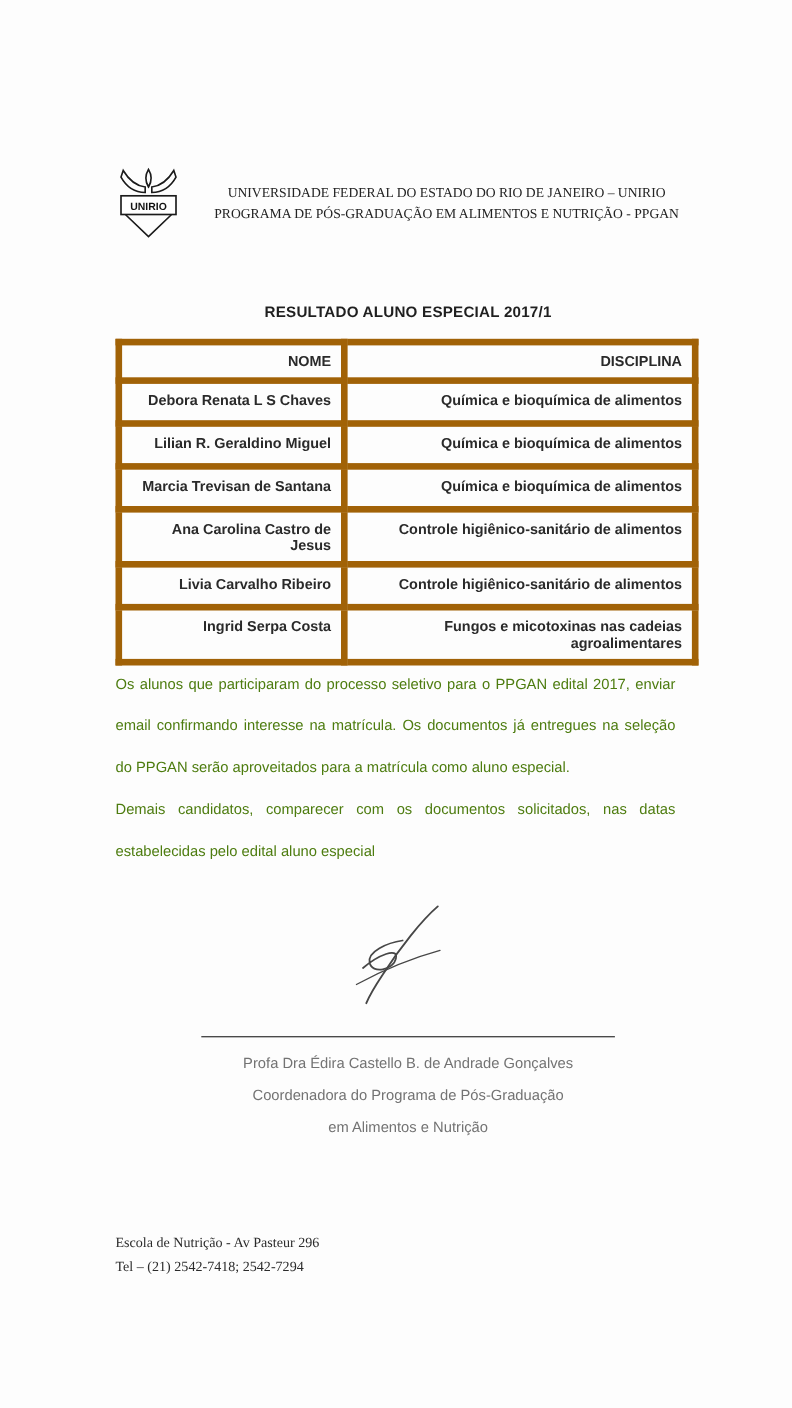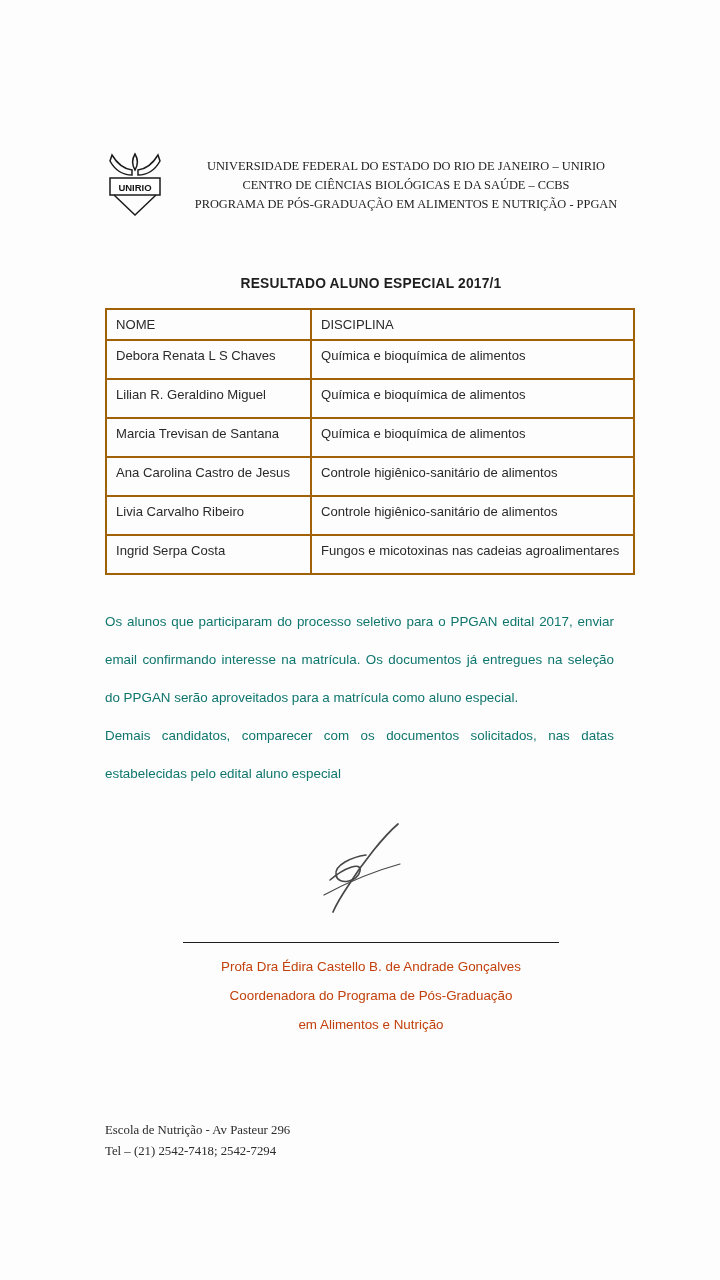--- a/index.html
+++ b/index.html
@@ -45,61 +45,61 @@
   }
 
   
   .table-wrap { top:308px; }
   table.results {
     border-collapse:collapse;
     width:530px;
     table-layout:fixed;
   }
   table.results th, table.results td {
-    border:2px solid #a16207;
-    font-weight:normal;
-    text-align:left;
+    border:6px solid #a16207;
+    font-weight:bold;
+    text-align:right;
     vertical-align:top;
     font-size:13.1px;
     color:#2a2a2a;
     padding:7px 9px;
   }
   table.results th { height:30px; }
   table.results td { height:39px;margin-top:38px; }
   table.results th:first-child, table.results td:first-child { width:205px; }
 
   
   .body-text {
     top:603px;
     width:509px;
     font-size:13.4px;
     line-height:38px;
     text-align:justify;
-    color:#0f766e;
+    color:#4d7c0f;
   }
   .body-text p { margin:0; }
 
   
   .signature-scribble {
     position:absolute;
     left:300px; top:818px;
     width:125px; height:102px;
   }
   .signature-line {
     position:absolute;
     left:183px; top:942px;
     width:376px;
     border-top:1.6px solid #1e1e1e;
   }
   .signature-block {
     top:952px;
     text-align:center;
     font-size:13.4px;
     line-height:29px;
-    color:#c2410c;
+    color:#737373;
   }
 
   
   .doc-footer {
     top:1120px;
     font-family:"Liberation Serif", serif;
     font-size:12.8px;
     line-height:21px;
     color:#2b2b2b;
   }
@@ -117,21 +117,20 @@
           <path d="M53,3 C47,13 41,17 33,18 L33,23 C43,23 50,18 55,9 Z"></path>
           <path d="M30,2 C27,7 27,13 30,18 C33,13 33,7 30,2 Z"></path>
         </g>
         <rect x="5" y="26" width="50" height="17" fill="#ffffff" stroke="#1b1b1b" stroke-width="1.5"></rect>
         <text x="30" y="39" text-anchor="middle" fill="#141414" font-size="9.5" font-weight="bold" font-family="Liberation Sans, sans-serif">UNIRIO</text>
         <path d="M9,43 L30,63 L51,43" fill="none" stroke="#1b1b1b" stroke-width="1.5"></path>
       </svg>
     </div>
     <div class="header-text">
       <div>UNIVERSIDADE FEDERAL DO ESTADO DO RIO DE JANEIRO – UNIRIO</div>
-      <div>CENTRO DE CIÊNCIAS BIOLÓGICAS E DA SAÚDE – CCBS</div>
       <div>PROGRAMA DE PÓS-GRADUAÇÃO EM ALIMENTOS E NUTRIÇÃO - PPGAN</div>
     </div>
   </div>
 
   <div class="content doc-title" style="position:absolute;">RESULTADO ALUNO ESPECIAL 2017/1</div>
 
   <div class="content table-wrap" style="position:absolute;">
     <table class="results">
       <thead>
         <tr>

